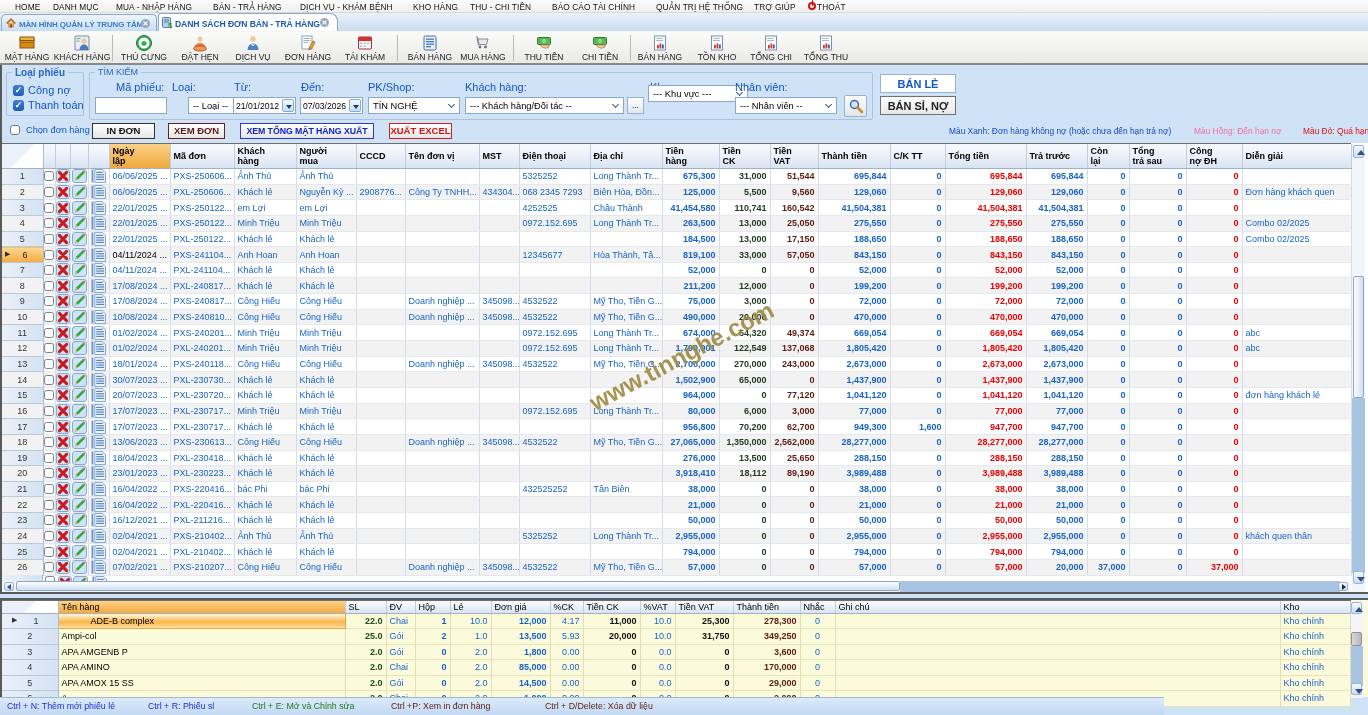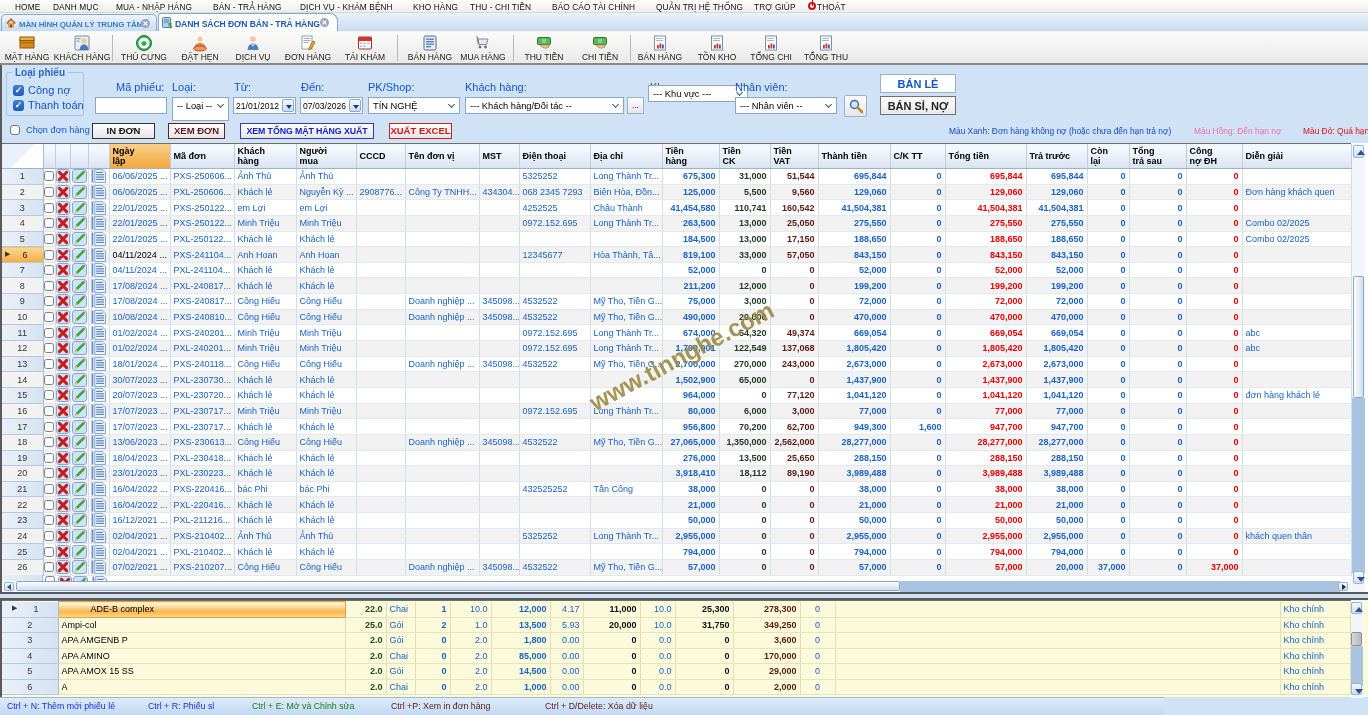--- a/index.html
+++ b/index.html
@@ -259,24 +259,27 @@
     <div class="tbsep" style="left:630px"></div>
   </div>
 <div id="filter">
 <div class="grp" style="left:4px;top:7px;width:78px;height:44px;">
       <span class="grptitle" style="font-weight:bold;font-size:10px;top:-6px;">Loại phiếu</span>
     </div>
 <div class="cbc" style="left:11px;top:85px;top:20px;">✓</div>
     <span class="flbl" style="left:26px;top:19px;">Công nợ</span>
 <div class="cbc" style="left:11px;top:35px;">✓</div>
     <span class="flbl" style="left:26px;top:34px;">Thanh toán</span>
+<div class="grp" style="left:87px;top:7px;width:784px;height:48px;">
+      <span class="grptitle" style="top:-6px;">TÌM KIẾM</span>
+    </div>
 <span class="flbl" style="left:93px;top:16px;margin-left:21px;">Mã phiếu:</span>
     <div class="fin" style="left:93px;top:32px;width:72px;height:17px;"></div>
 <span class="flbl" style="left:170px;top:16px;">Loại:</span>
-    <div class="combo" style="left:170px;top:32px;width:57px;height:24px;">-- Loại --<span class="arr"></span></div>
+    <div class="combo" style="left:186px;top:32px;width:57px;height:17px;">-- Loại --<span class="arr"></span></div>
 <span class="flbl" style="left:232px;top:16px;">Từ:</span>
     <div class="combo dcombo" style="left:231px;top:32px;width:63px;height:17px;padding-left:2px;font-size:8.6px;">21/01/2012<span class="arr2"></span></div>
 <span class="flbl" style="left:299px;top:16px;">Đến:</span>
     <div class="combo dcombo" style="left:298px;top:32px;width:63px;height:17px;padding-left:2px;font-size:8.6px;">07/03/2026<span class="arr2"></span></div>
 <span class="flbl" style="left:366px;top:16px;">PK/Shop:</span>
     <div class="combo" style="left:366px;top:32px;width:92px;height:17px;">TÍN NGHỆ<span class="arr"></span></div>
 <span class="flbl" style="left:463px;top:16px;">Khách hàng:</span>
     <div class="combo" style="left:463px;top:32px;width:159px;height:17px;">--- Khách hàng/Đối tác --<span class="arr"></span></div>
 <div class="btn" style="left:625px;top:32px;width:17px;height:17px;border:1px solid #98b2cc;color:#2a66c8;font-size:8px;line-height:15px;">...</div>
 <span class="flbl" style="left:648px;top:16px;">Khu vực:</span>
@@ -1407,21 +1410,21 @@
             </svg>
           </td>
           <td class="">16/04/2022 ...</td>
           <td>PXS-220416...</td>
           <td>bác Phi</td>
           <td>bác Phi</td>
           <td></td>
           <td></td>
           <td></td>
           <td>432525252</td>
-          <td>Tân Công</td>
+          <td>Tân Biên</td>
           <td class="num cblu">38,000</td>
           <td class="num cgrn">0</td>
           <td class="num cmar">0</td>
           <td class="num cblu">38,000</td>
           <td class="num cblu">0</td>
           <td class="num cred">38,000</td>
           <td class="num cblu">38,000</td>
           <td class="num cblu">0</td>
           <td class="num cblu">0</td>
           <td class="num cred">0</td>
@@ -1737,20 +1740,37 @@
         <col style="width:57px">
         <col style="width:35px">
         <col style="width:58px">
         <col style="width:67px">
         <col style="width:35px">
         <col style="width:445px">
         <col style="width:70px">
       </colgroup>
       <tbody>
         <tr>
+          <th style="background:linear-gradient(135deg,#eaf1fa 49%,#fff 51%);border-right:1px solid #a8bdd4;"></th>
+          <th class="oh">Tên hàng</th>
+          <th>SL</th>
+          <th>ĐV</th>
+          <th>Hộp</th>
+          <th>Lẻ</th>
+          <th>Đơn giá</th>
+          <th>%CK</th>
+          <th>Tiền CK</th>
+          <th>%VAT</th>
+          <th>Tiền VAT</th>
+          <th>Thành tiền</th>
+          <th>Nhắc</th>
+          <th>Ghi chú</th>
+          <th>Kho</th>
+        </tr>
+        <tr>
           <td class="rh"><span style="float:left;color:#333;font-size:7px;margin-left:7px;">▶</span>1</td>
           <td class="sel">ADE-B complex</td>
           <td class="num" style="color:#1d4d1d">22.0</td>
           <td style="color:#1763c8">Chai</td>
           <td class="num cblu">1</td>
           <td class="num" style="color:#1763c8;font-weight:normal">10.0</td>
           <td class="num cblu">12,000</td>
           <td class="num" style="color:#1763c8;font-weight:normal">4.17</td>
           <td class="num cblk">11,000</td>
           <td class="num" style="color:#1763c8;font-weight:normal">10.0</td>

